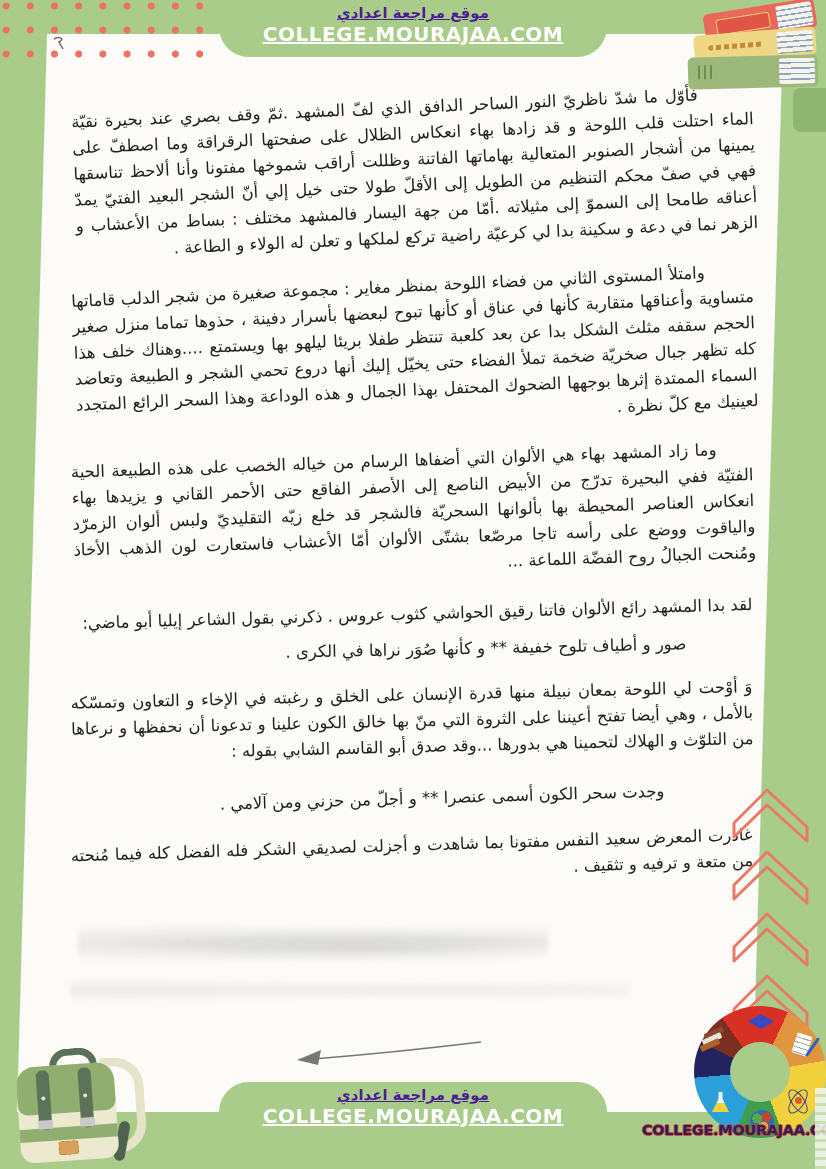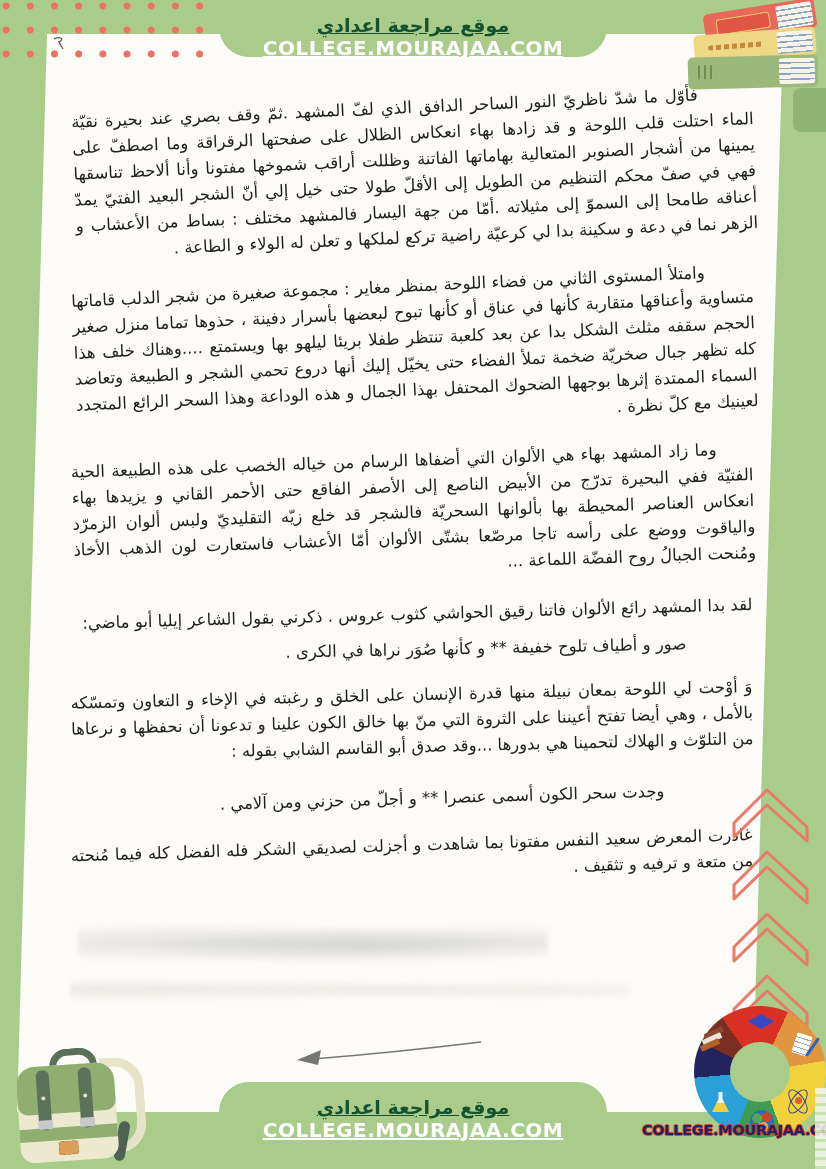--- a/index.html
+++ b/index.html
@@ -32,21 +32,21 @@
   .b5{transform:rotate(-1.4deg);transform-origin:100% 0;margin-bottom:24px !important;}
   .b6{transform:rotate(-1.7deg);transform-origin:100% 0;text-align:right;padding-right:88px;margin-bottom:20px !important;}
   .b7{transform:rotate(-1.8deg);transform-origin:100% 0;}
 
   
   .header-bubble{position:absolute;top:0;left:219px;width:388px;height:57px;background:#a9cc8b;
                  border-radius:0 0 30px 30px;z-index:7;text-align:center;}
   .footer-band{position:absolute;left:0;bottom:0;width:826px;height:57px;background:#a9cc8b;z-index:5;}
   .footer-bubble{position:absolute;top:1082px;left:219px;width:388px;height:62px;background:#a9cc8b;
                  border-radius:30px 30px 0 0;z-index:7;text-align:center;}
-  .site-ar{color:#14532d;font-weight:bold;font-size:19px;text-decoration:underline;padding-top:14px;}
+  .site-ar{color:#4c1d95;font-weight:bold;font-size:15px;text-decoration:underline;padding-top:4px;}
   .site-url{color:#fff;font-weight:bold;font-size:20px;letter-spacing:.5px;text-decoration:underline;}
 
   
   .dots{position:absolute;left:0;top:0;width:206px;height:62px;z-index:8;
         background-image:radial-gradient(circle,#ec7363 3.2px,rgba(0,0,0,0) 3.9px);
         background-size:24.2px 24px;background-position:-6px -6px;}
 
   
   .chevrons{position:absolute;left:731px;top:786px;z-index:3;}
   .chevrons svg{display:block;margin-bottom:4px;}

